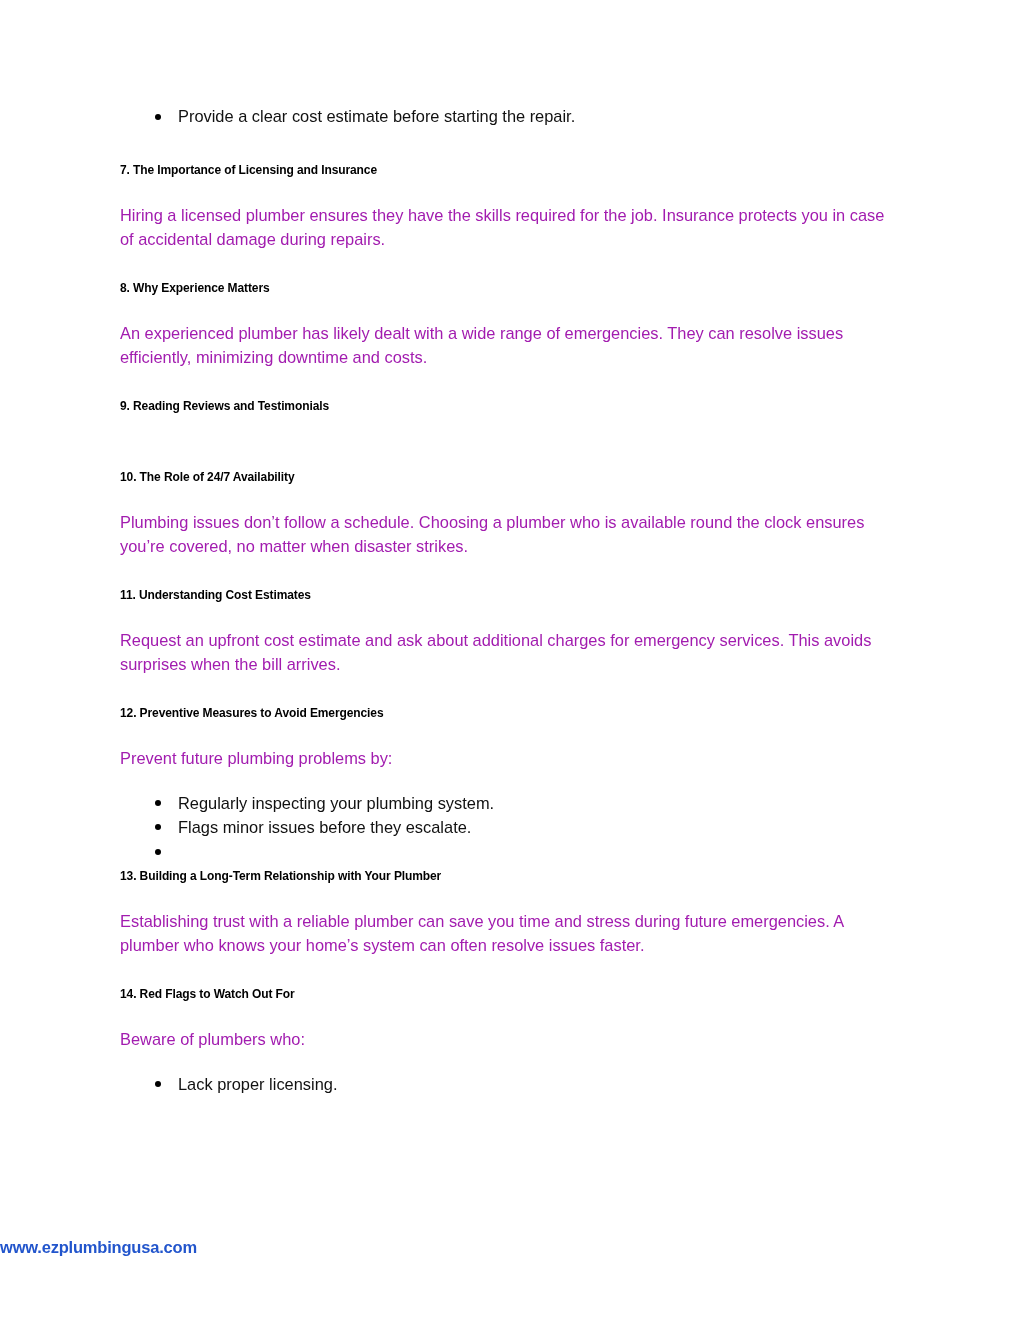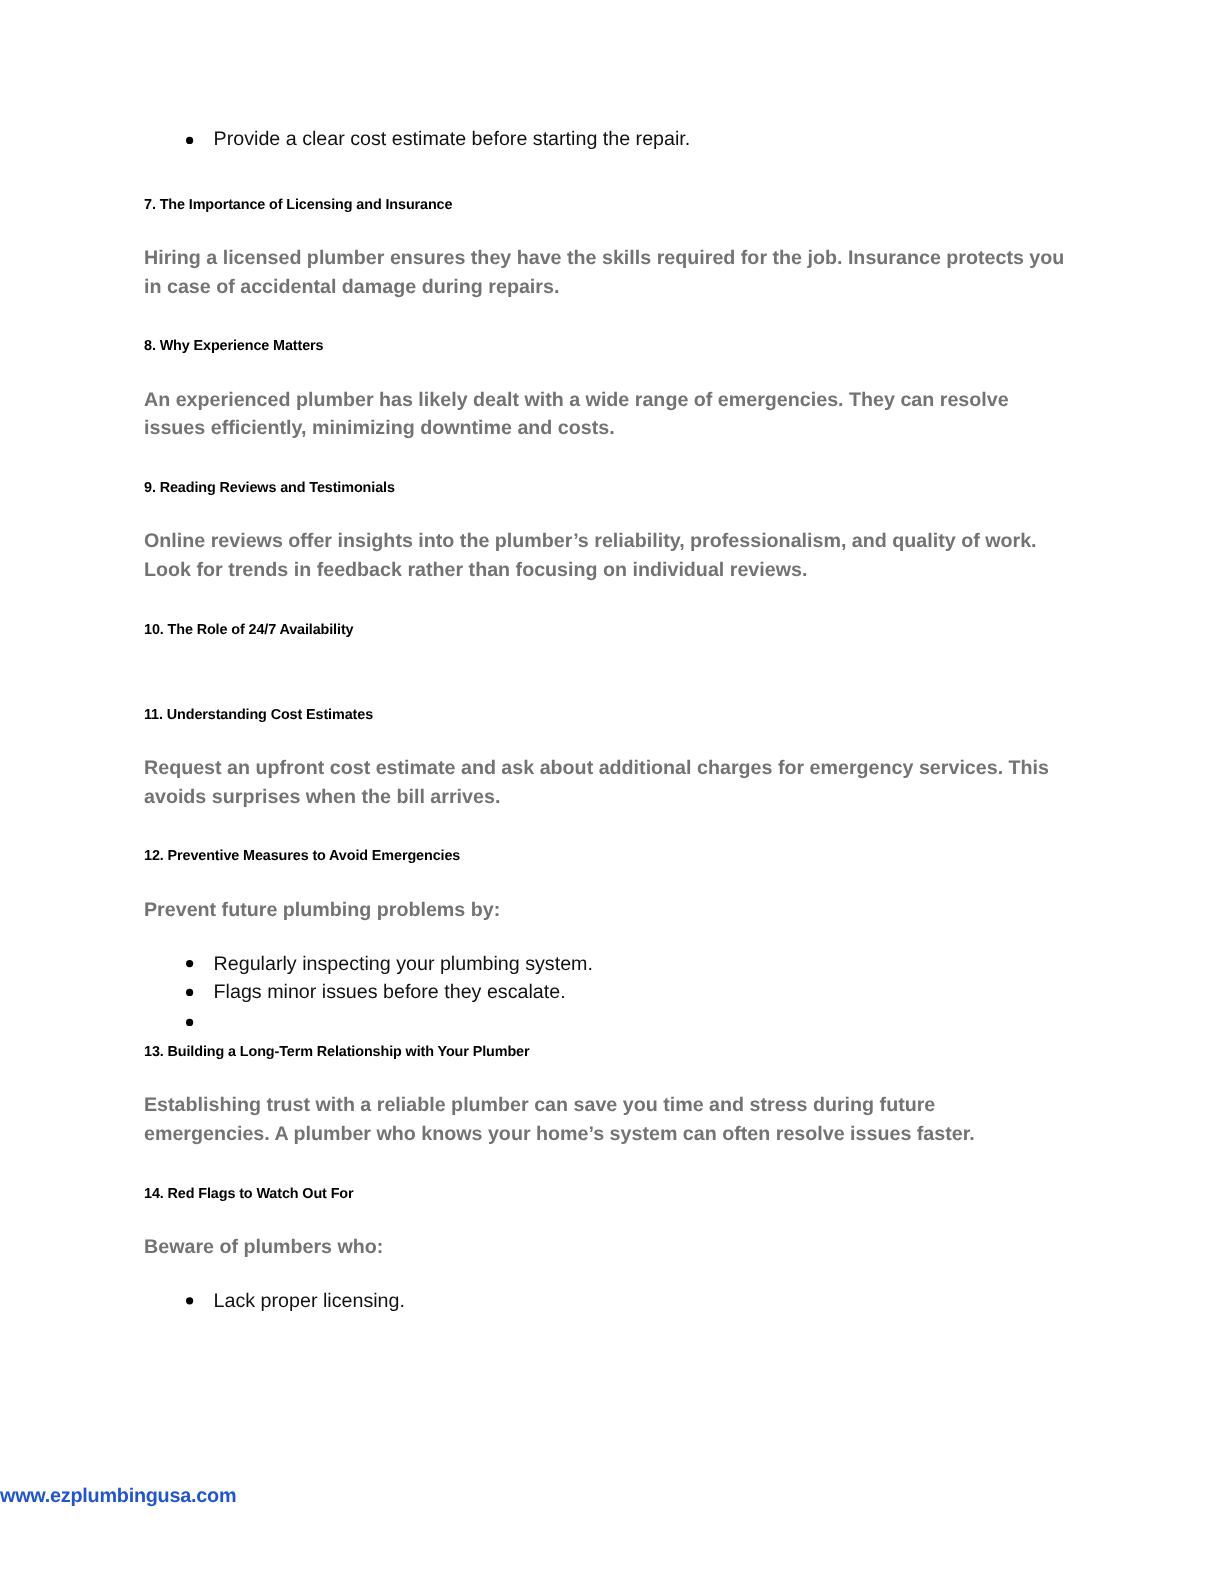--- a/index.html
+++ b/index.html
@@ -35,23 +35,23 @@
     line-height: 24px;
     letter-spacing: -0.1px;
     color: #000000;
     margin: 0;
     padding: 0;
   }
 
   
   .para {
     font-size: 16.4px;
-    font-weight: bold;
+    font-weight: normal;
     line-height: 23.5px;
-    color: #737373;
+    color: #a21caf;
     margin: 0;
     padding: 0;
     text-align: left;
   }
 
   
   ul.bullets {
     list-style: none;
     margin: 0;
     padding: 0;
@@ -116,25 +116,25 @@
     <p class="para">Hiring a licensed plumber ensures they have the skills required for the job. Insurance protects you in case of accidental damage during repairs.</p>
 
     <div class="gap-block"></div>
     <h2 class="section-heading">8. Why Experience Matters</h2>
     <div class="gap-heading-after"></div>
     <p class="para">An experienced plumber has likely dealt with a wide range of emergencies. They can resolve issues efficiently, minimizing downtime and costs.</p>
 
     <div class="gap-block"></div>
     <h2 class="section-heading">9. Reading Reviews and Testimonials</h2>
     <div class="gap-heading-after"></div>
-    <p class="para">Online reviews offer insights into the plumber’s reliability, professionalism, and quality of work. Look for trends in feedback rather than focusing on individual reviews.</p>
 
     <div class="gap-block"></div>
     <h2 class="section-heading">10. The Role of 24/7 Availability</h2>
     <div class="gap-heading-after"></div>
+    <p class="para">Plumbing issues don’t follow a schedule. Choosing a plumber who is available round the clock ensures you’re covered, no matter when disaster strikes.</p>
 
     <div class="gap-block"></div>
     <h2 class="section-heading">11. Understanding Cost Estimates</h2>
     <div class="gap-heading-after"></div>
     <p class="para">Request an upfront cost estimate and ask about additional charges for emergency services. This avoids surprises when the bill arrives.</p>
 
     <div class="gap-block"></div>
     <h2 class="section-heading">12. Preventive Measures to Avoid Emergencies</h2>
     <div class="gap-heading-after"></div>
     <p class="para">Prevent future plumbing problems by:</p>

